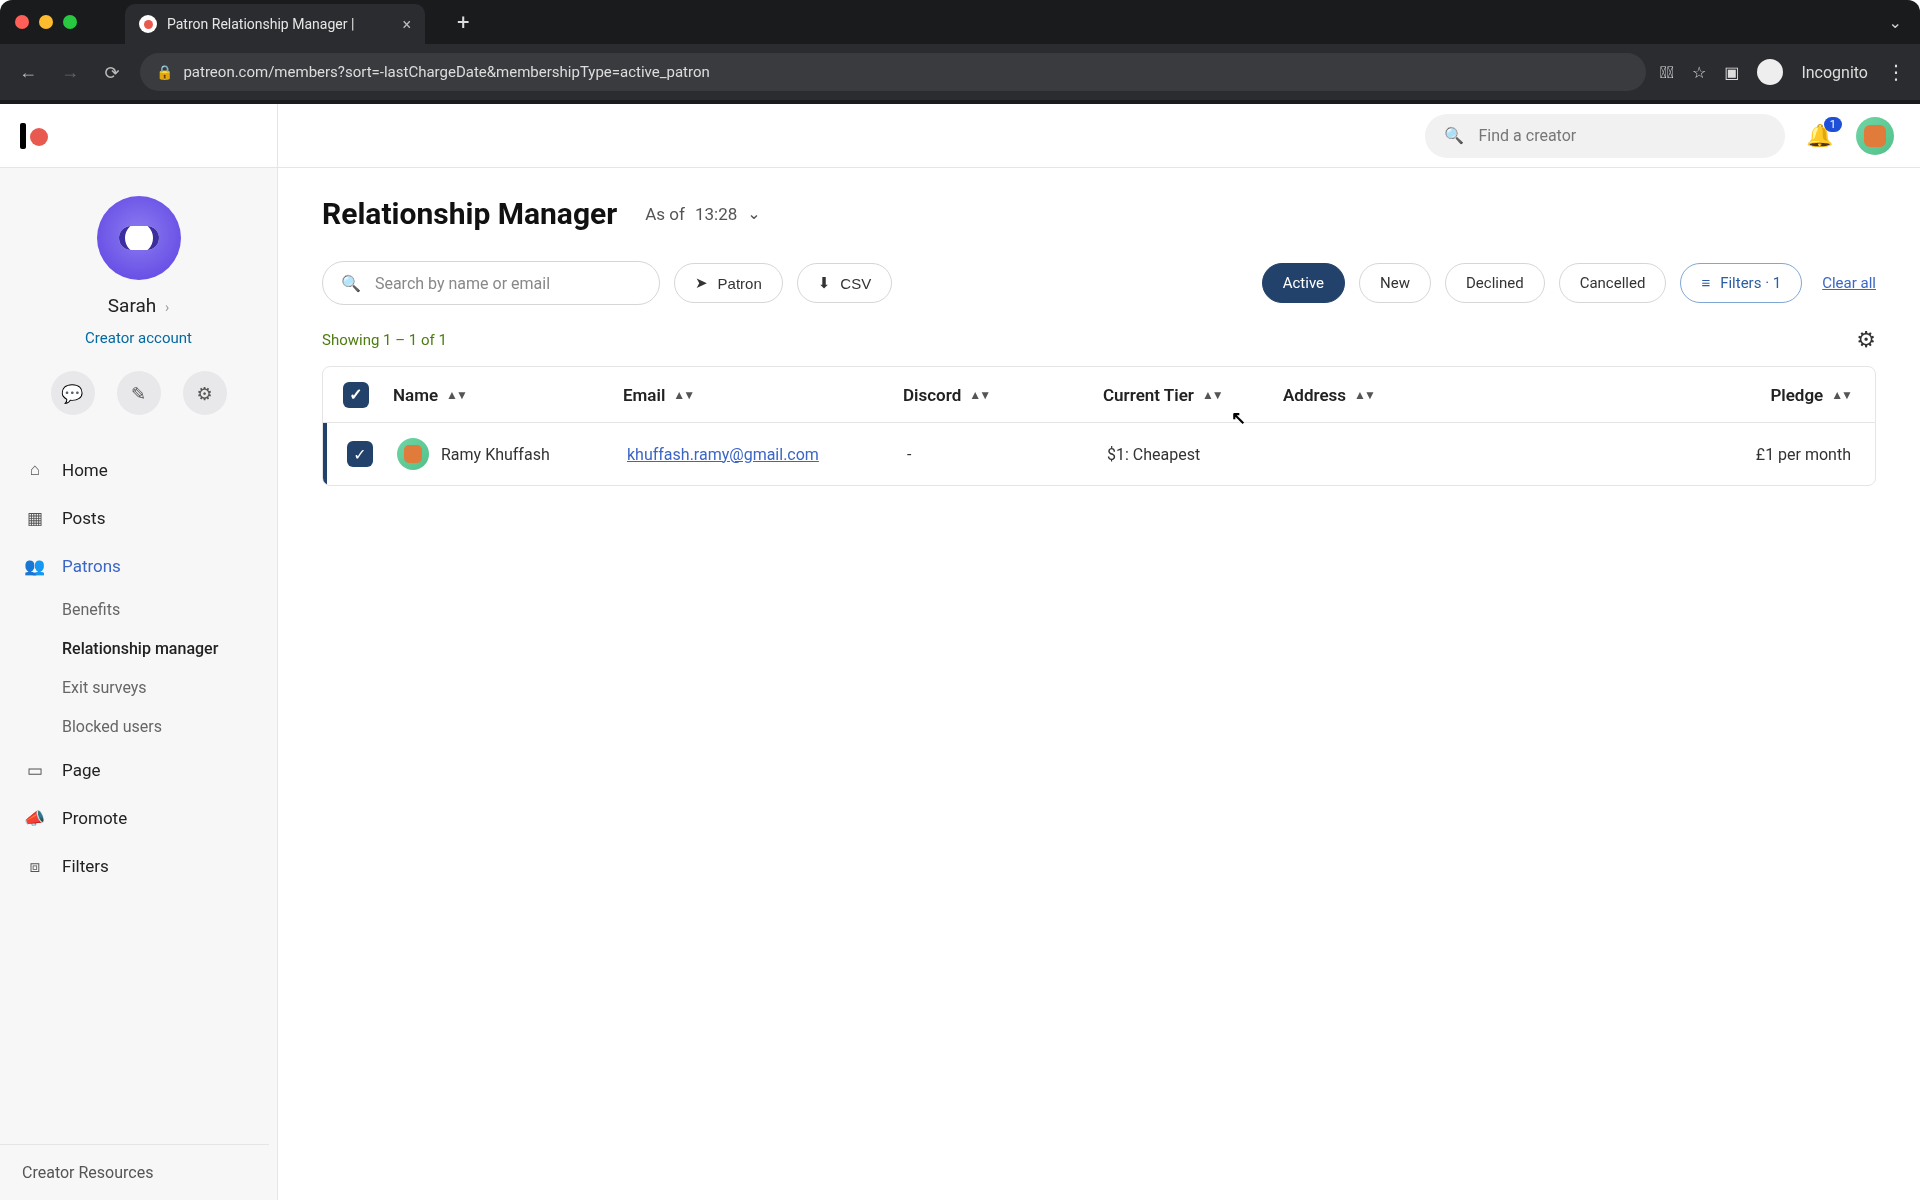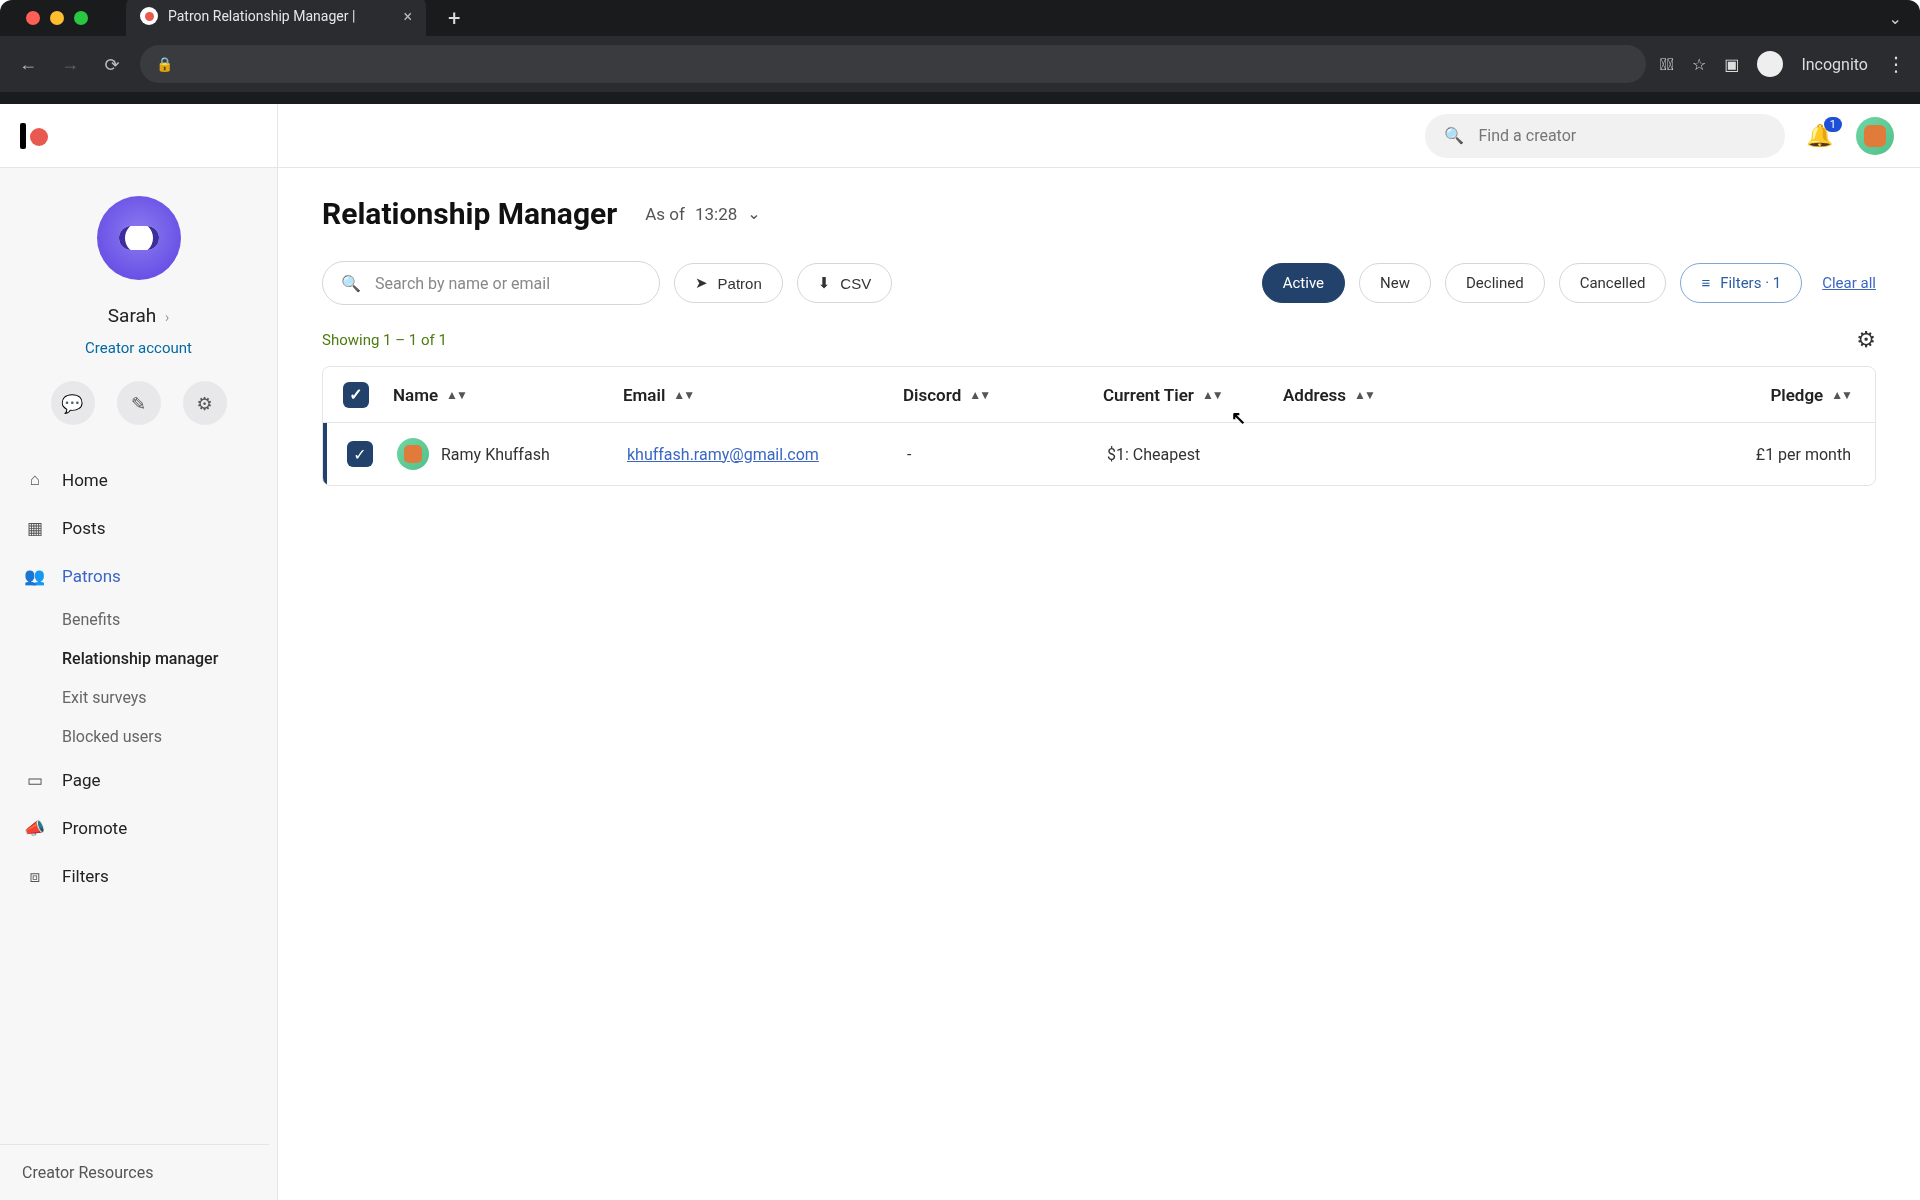--- a/index.html
+++ b/index.html
@@ -29,25 +29,25 @@
   
   .chrome {
     background: var(--bg-black);
     height: 104px;
     display: flex;
     flex-direction: column;
     border-top-left-radius: 12px;
     border-top-right-radius: 12px;
   }
   .tabstrip {
-    height: 36px;
+    height: 44px;
     display: flex;
     align-items: flex-end;
-    padding-left: 26px;
-    gap: 16px;
+    padding-left: 15px;
+    gap: 26px;
   }
   .traffic { display:flex; gap:10px; align-self:center; margin-right:22px; }
   .dot { width:14px; height:14px; border-radius:50%; }
   .dot.red { background:#ff5f57; }
   .dot.yellow { background:#febc2e; }
   .dot.green { background:#28c840; }
   .tab {
     background: var(--bg-dark);
     height: 40px;
     border-top-left-radius: 10px;
@@ -123,21 +123,21 @@
   .creator-avatar {
     width:84px;height:84px;border-radius:50%;
     background: radial-gradient(circle at 50% 45%, #8b7cf0 0%, #6a52e6 70%);
     margin:0 auto; position:relative;
   }
   .creator-avatar::after {
     content:""; position:absolute; left:50%; top:50%; transform:translate(-50%,-50%);
     width:40px;height:24px; background:#fff; border-radius:12px;
     box-shadow: inset 10px 0 0 -4px #3b2fa0, inset -10px 0 0 -4px #3b2fa0;
   }
-  .creator-name { margin-top:24px; font-size:19px; color:var(--text-dark); }
+  .creator-name { margin-top:14px; font-size:19px; color:var(--text-dark); }
   .creator-name .chev { color:#999; font-size:14px; margin-left:4px; }
   .creator-sub { font-size:15px; color:#0369a1; margin-top:12px; }
 
   .mini-actions { display:flex; justify-content:center; gap:22px; margin-top:24px; margin-bottom:24px; }
   .mini-btn {
     width:44px;height:44px;border-radius:50%;background:#e8e8ea;
     display:flex;align-items:center;justify-content:center;color:#555;font-size:18px;
   }
 
   .nav { padding: 6px 0; }
@@ -286,20 +286,21 @@
     </div>
     <span class="newtab">+</span>
     <span class="tabstrip-right">⌄</span>
   </div>
   <div class="addrbar">
     <span class="nav-ico">←</span>
     <span class="nav-ico disabled">→</span>
     <span class="nav-ico">⟳</span>
     <div class="urlbox">
       <span class="lock">🔒</span>
+      <span>patreon.com/members?sort=-lastChargeDate&amp;membershipType=active_patron</span>
     </div>
     <div class="addr-right">
       <span>👁̸</span>
       <span>☆</span>
       <span>▣</span>
       <span class="incog-avatar"></span>
       <span>Incognito</span>
       <span class="kebab">⋮</span>
     </div>
   </div>

